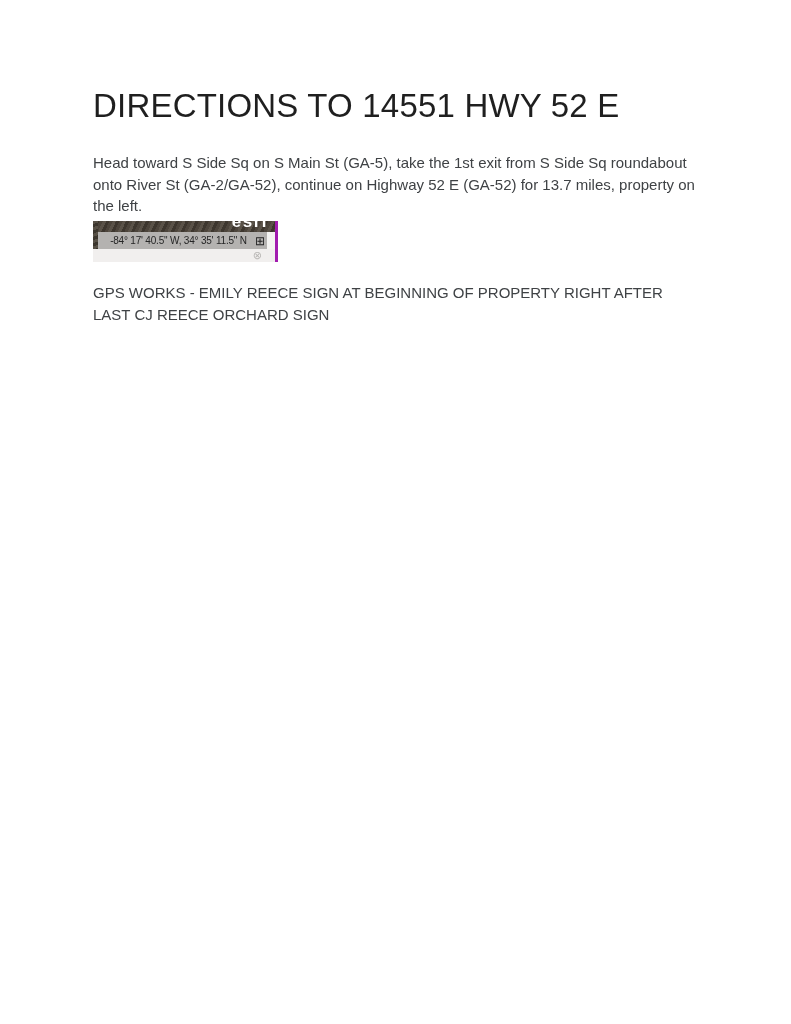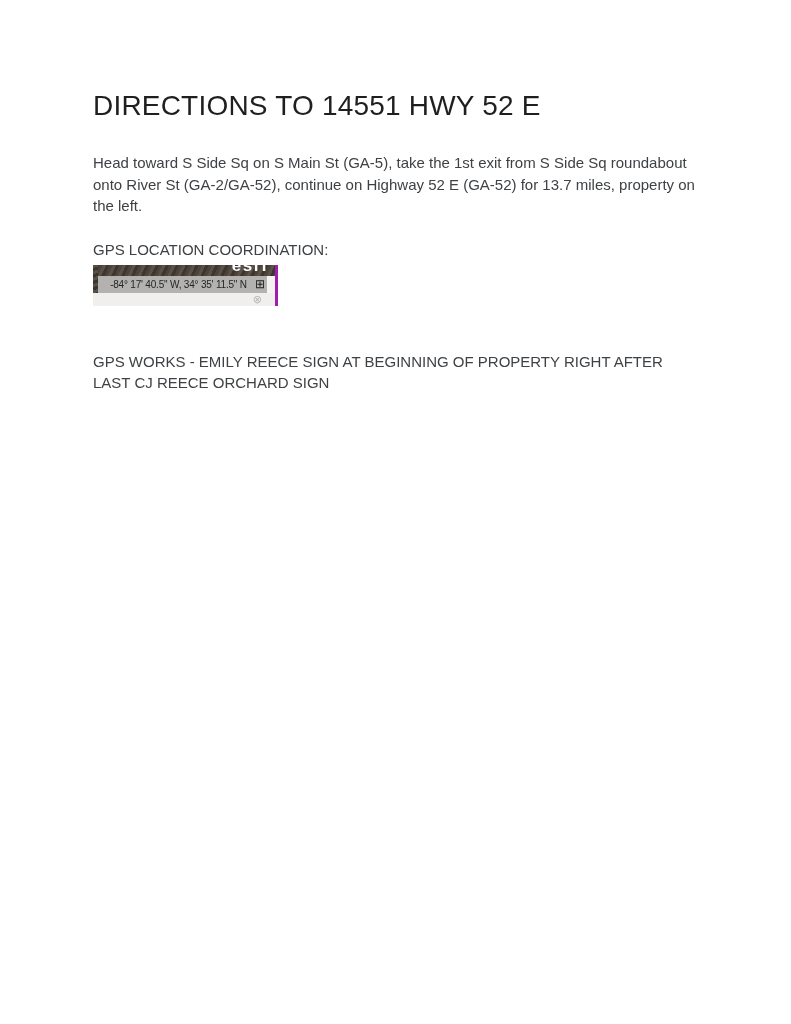--- a/index.html
+++ b/index.html
@@ -13,34 +13,34 @@
   }
   .page {
     position: absolute;
     top: 0; left: 0;
     width: 791px;
     height: 1024px;
     background: #ffffff;
     padding: 88px 94px 0 93px;
   }
   .doc-title {
-    font-size: 28px;
+    font-size: 33px;
     font-weight: 400;
     line-height: 36px;
     color: #1f1f1f;
     letter-spacing: 0.2px;
   }
   .body-text {
     font-size: 15px;
     line-height: 21.5px;
     color: #3f4245;
   }
   .directions { margin-top: 28px; max-width: 612px; }
   .gps-label { margin-top: 22px; }
-  .gps-note { margin-top: 45px; max-width: 618px; }
+  .gps-note { margin-top: 20px; max-width: 618px; }
 
   
   .gps-image {
     margin-top: 4.5px;
     width: 185px;
     height: 41px;
     position: relative;
     border-right: 3px solid #a21caf;
     background: #f1efee;
     cursor: pointer;
@@ -123,21 +123,20 @@
 </style>
 </head>
 <body>
 
 <div class="page">
 
   <h1 class="doc-title">DIRECTIONS TO 14551 HWY 52 E</h1>
 
   <p class="body-text directions">Head toward S Side Sq on S Main St (GA-5), take the 1st exit from S Side Sq roundabout onto River St (GA-2/GA-52), continue on Highway 52 E (GA-52) for 13.7 miles, property on the left.</p>
 
-  <p class="body-text gps-label">GPS LOCATION COORDINATION:</p>
 
   <div class="gps-image">
     <div class="map-band">
       <span class="esri-watermark">esri</span>
     </div>
     <div class="bar-row">
       <div class="coord-bar">
         <span class="coord-text">-84° 17' 40.5" W, 34° 35' 11.5" N</span>
         <span class="zoom-box-icon">⊞</span>
       </div>

